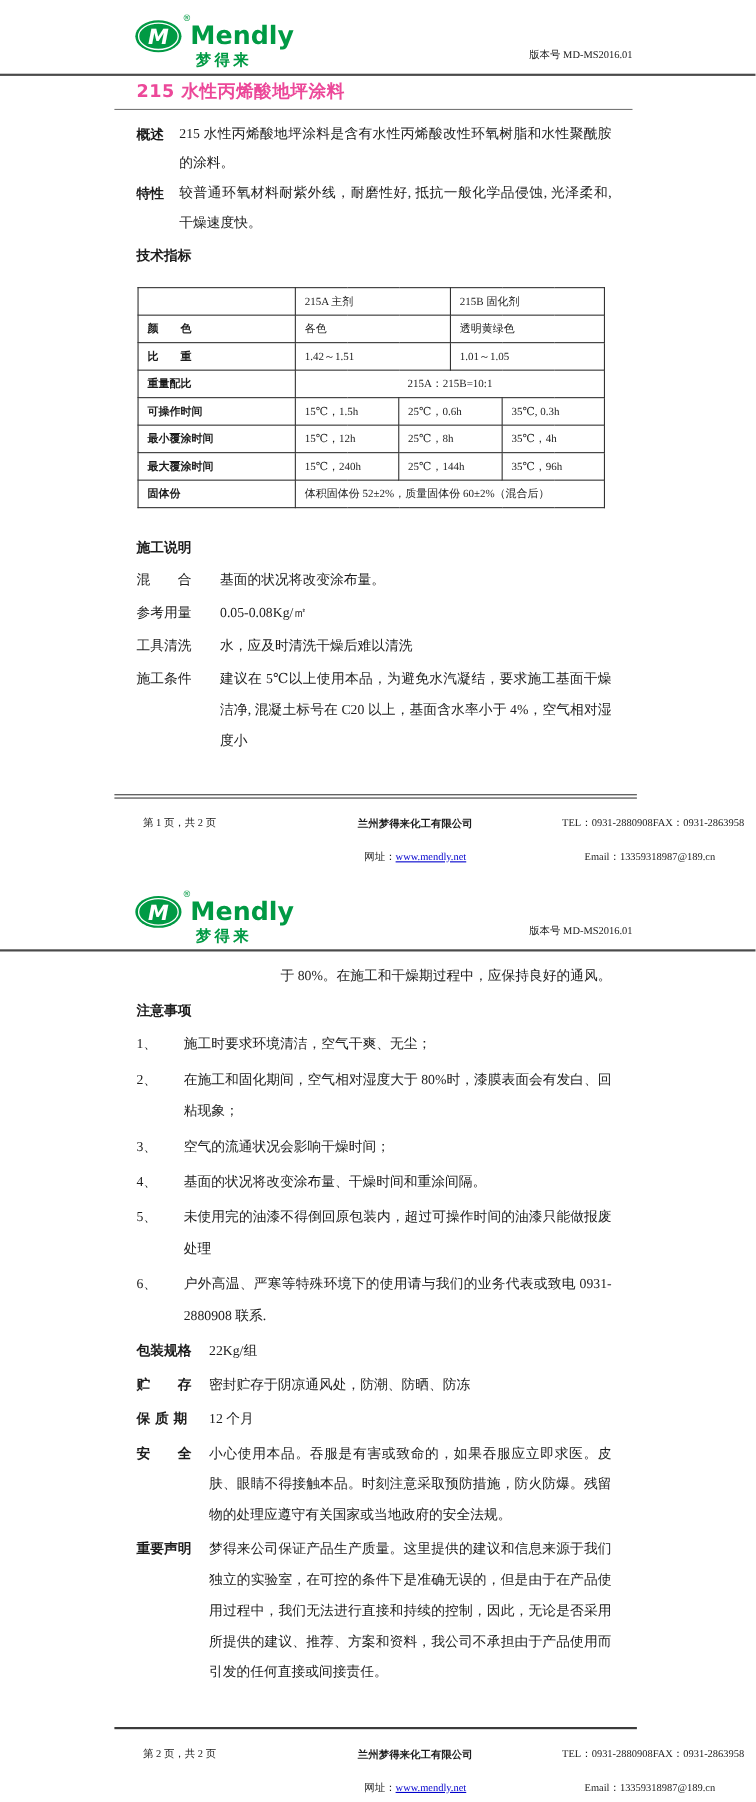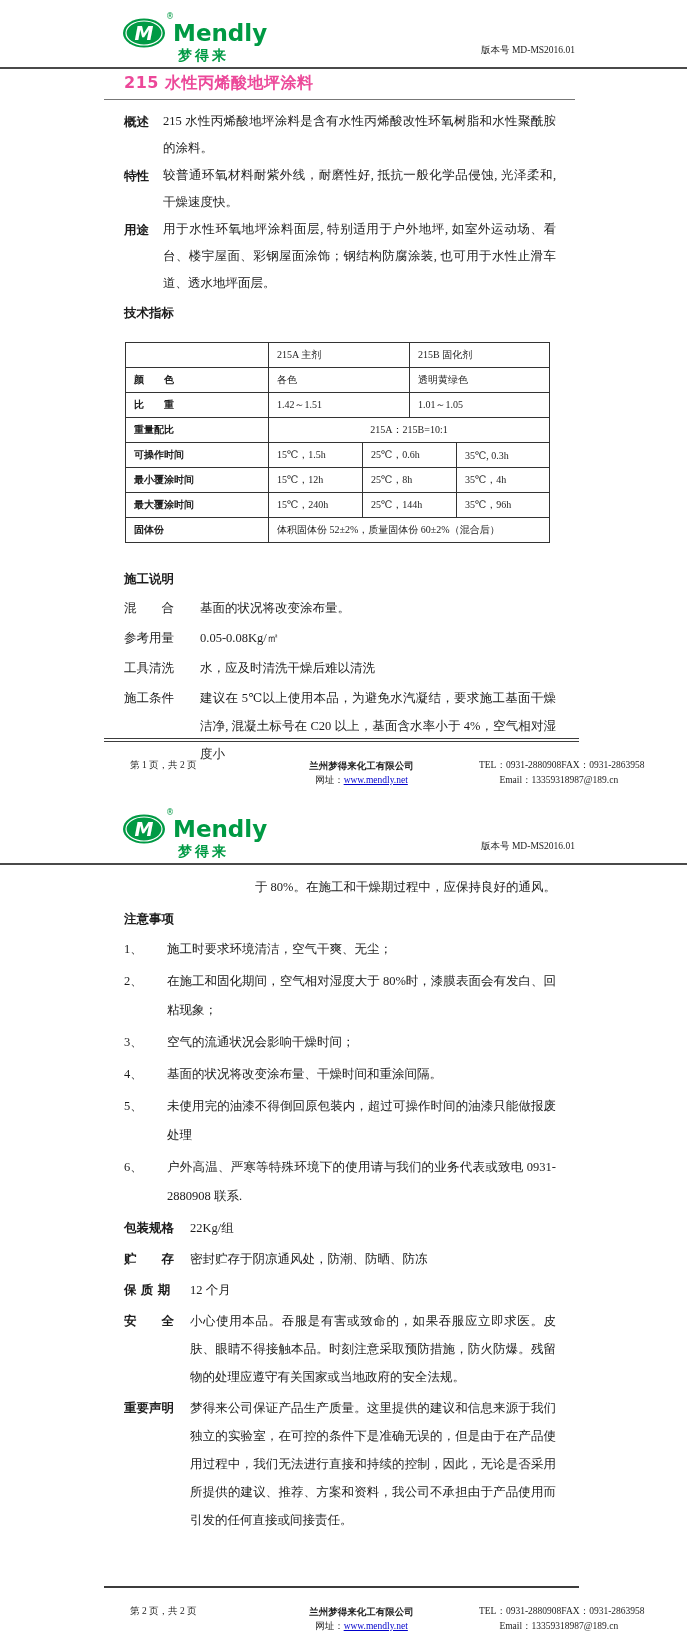--- a/index.html
+++ b/index.html
@@ -72,21 +72,21 @@
   .p2-row { display:flex; line-height:28px; margin-top:3px; text-align:justify; }
   .p2-label { width:66px; flex-shrink:0; font-weight:bold;
     font-family:"DejaVu Sans","Liberation Sans",sans-serif; }
   .p2-text { flex:1; }
 
   
   .footer { position:absolute; left:104px; right:108px; bottom:4px; }
   .rule-double { height:4px; border-top:1px solid #3c3c3c; border-bottom:1px solid #3c3c3c; }
   .rule-single { border-top:2px solid #3c3c3c; }
   .f-grid { display:grid; grid-template-columns:150px 215px 1fr; margin-top:16px;
-    font-size:9.5px; line-height:15px; }
+    font-size:9.5px; line-height:15px;gap:16px; }
   .f-page { padding-left:26px; }
   .f-company { text-align:center; font-weight:bold;
     font-family:"DejaVu Sans","Liberation Sans",sans-serif; }
   .f-telfax { display:flex; padding:0 4px 0 10px; white-space:nowrap; }
   .f-web { text-align:center; }
   .f-email { text-align:center; }
   a.weblink { color:#0000cc; }
 
   .logo-mark { flex-shrink:0; }
 </style>
@@ -119,24 +119,20 @@
   <div class="content">
 
     <div class="sec-row">
       <span class="sec-label">概述</span>
       <span class="sec-text">215 水性丙烯酸地坪涂料是含有水性丙烯酸改性环氧树脂和水性聚酰胺的涂料。</span>
     </div>
     <div class="sec-row">
       <span class="sec-label">特性</span>
       <span class="sec-text">较普通环氧材料耐紫外线，耐磨性好, 抵抗一般化学品侵蚀, 光泽柔和, 干燥速度快。</span>
     </div>
-    <div class="sec-row">
-      <span class="sec-label">用途</span>
-      <span class="sec-text">用于水性环氧地坪涂料面层, 特别适用于户外地坪, 如室外运动场、看台、楼宇屋面、彩钢屋面涂饰；钢结构防腐涂装, 也可用于水性止滑车道、透水地坪面层。</span>
-    </div>
 
     <div class="heading h-tech">技术指标</div>
 
     <table class="spec">
       <colgroup>
         <col style="width:143px">
           <col style="width:47px">
           <col style="width:47px">
           <col style="width:47px">
         <col style="width:47px">

